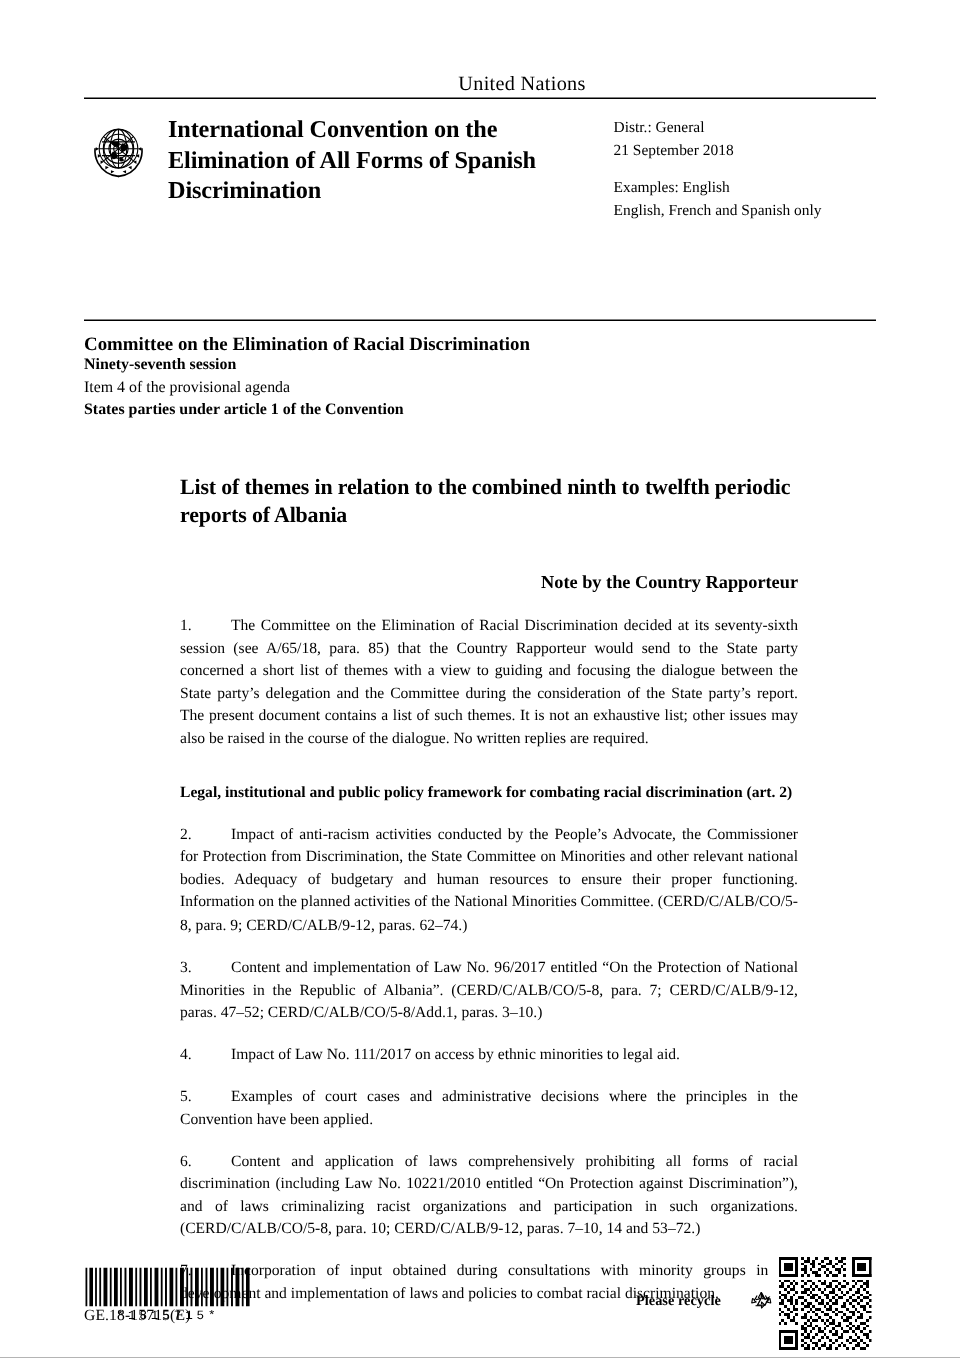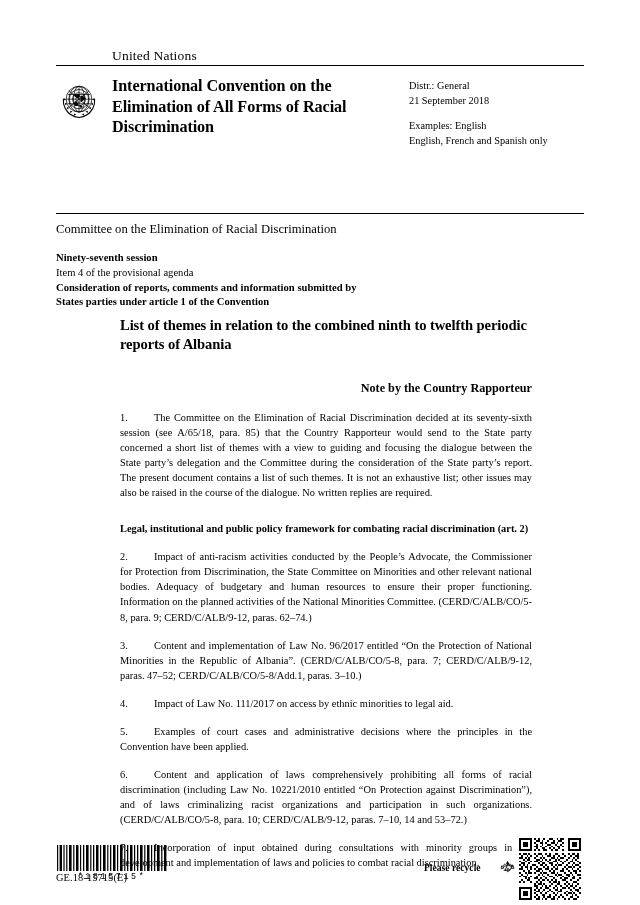--- a/index.html
+++ b/index.html
@@ -22,21 +22,21 @@
   
   .masthead {
     position: absolute;
     left: 56px;
     top: 38px;
     width: 528px;
   }
   .mast-top {
     display: flex;
     align-items: flex-end;
-    justify-content: flex-start;
+    justify-content: center;
     height: 24px;
   }
   .un-name {
     font-size: 13.5px;
     letter-spacing: .2px;
     padding-left: 56px;
     line-height: 1;
   }
   .doc-symbol {
     line-height: 1;
@@ -96,24 +96,24 @@
   }
   .session {
     position: absolute;
     left: 56px;
     top: 221px;
     width: 470px;
     font-size: 10.6px;
     line-height: 1.38;
   }
   .session .big {
-    font-weight: normal;
+    font-weight: bold;
     font-size: 12.6px;
     line-height: 1.3;
-    margin-bottom: 14px;
+    margin-bottom: 0;
   }
   .session .b { font-weight: bold; }
 
   
   .content {
     position: absolute;
     left: 120px;
     top: 316px;
     width: 412px;
   }
@@ -243,37 +243,36 @@
               <path d="M31 71 l5 2 -5 3z"></path>
             <path d="M39 77 l5 2 -5 3z"></path>
             <path d="M83 44 l-5 2 5 3z"></path>
               <path d="M80 54 l-5 2 5 3z"></path>
             <path d="M76 63 l-5 2 5 3z"></path>
               <path d="M69 71 l-5 2 5 3z"></path>
             <path d="M61 77 l-5 2 5 3z"></path>
           </g>
         </svg>
       </div>
-      <div class="conv-title">International Convention on the Elimination of All Forms of Racial Discrimination</div>
+      <div class="conv-title">International Convention on the Elimination of All Forms of Spanish Discrimination</div>
       <div class="distr-cell">
         <div>Distr.: General</div>
         <div>21 September 2018</div>
         <div class="distr-gap"></div>
         <div>Examples: English</div>
         <div>English, French and Spanish only</div>
       </div>
     </div>
   </div>
 
   <div class="rule-mid"></div>
   <div class="session">
     <div class="big">Committee on the Elimination of Racial Discrimination</div>
     <div class="b">Ninety-seventh session</div>
     <div>Item 4 of the provisional agenda</div>
-    <div class="b">Consideration of reports, comments and information submitted by</div>
     <div class="b">States parties under article 1 of the Convention</div>
   </div>
 
   <div class="content">
     <h1 class="doc-title">List of themes in relation to the combined ninth to twelfth periodic reports of Albania</h1>
     <h2 class="note-head">Note by the Country Rapporteur</h2>
 
     <p class="para first-para"><span class="num">1.</span><span>The Committee on the Elimination of Racial Discrimination decided at its seventy-sixth session (see A/65/18, para. 85) that the Country Rapporteur would send to the State party concerned a short list of themes with a view to guiding and focusing the dialogue between the State party’s delegation and the Committee during the consideration of the State party’s report. The present document contains a list of such themes. It is not an exhaustive list; other issues may also be raised in the course of the dialogue. No written replies are required.</span></p>
 
     <h3 class="sec-head">Legal, institutional and public policy framework for combating racial discrimination (art. 2)</h3>

